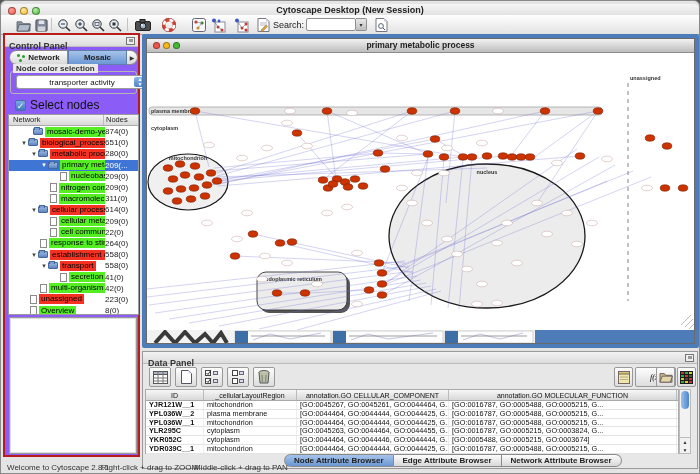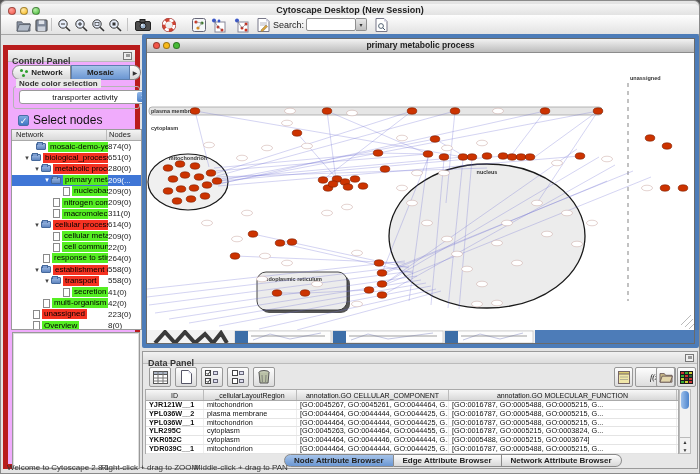--- a/index.html
+++ b/index.html
@@ -13,21 +13,21 @@
 .tl.green{left:31px;background:radial-gradient(circle at 35% 30%,#b8f0a8,#46ba37)}
 #titlebar .title{display:block;text-align:center;line-height:13px;font-size:9px;font-weight:bold;color:#222}
 
 #toolbar{position:absolute;left:0;top:14px;right:0;height:20px;background:linear-gradient(#fefefe,#e2e2e2);border-bottom:1px solid #a6a6a6}
 .tbtn{position:absolute;top:2px;width:18px;height:16px;display:flex;align-items:center;justify-content:center}
 .tsep{position:absolute;top:3px;width:1px;height:13px;background:#c4c4c4}
 #search-label{position:absolute;left:272px;top:5px;font-size:9px;color:#222}
 #search-combo{position:absolute;left:305px;top:3px;width:50px;height:13px;background:#fff;border:1px solid #8f8f8f;border-radius:2px;font-size:8px;padding-left:2px}
 #search-drop{position:absolute;left:355px;top:3px;width:11px;height:13px;background:linear-gradient(#e8e8e8,#bfbfbf);border:1px solid #8f8f8f;border-left:none;border-radius:0 2px 2px 0;font-size:6px;color:#333;text-align:center;line-height:12px}
 
-#control-panel{position:absolute;left:2px;top:44px;width:137px;height:424px;background:#f0abfc;border:5px solid #b91c1c}
+#control-panel{position:absolute;left:2px;top:32px;width:137px;height:424px;background:#8b5cf6;border:2px solid #b91c1c}
 #cp-header{position:absolute;left:0;top:0;right:0;height:12px;background:linear-gradient(#f2f2f2,#dcdcdc);border-bottom:1px solid #bbb}
 #cp-header span{font-size:9px;font-weight:bold;color:#333;padding-left:4px;line-height:12px}
 .float-icon{position:absolute;right:3px;top:2px;width:9px;height:8px;border:1px solid #777;background:#eee}
 .float-icon:before{content:"";position:absolute;right:1px;top:1px;width:4px;height:3px;background:#999}
 #cp-tabs{position:absolute;left:4px;top:15px;width:129px;height:15px;display:flex}
 .cp-tab{flex:1;height:15px;border:1px solid #8a8a8a;font-size:8px;font-weight:bold;color:#222;display:flex;align-items:center;justify-content:center;background:linear-gradient(#fdfdfd,#d8d8d8)}
 .cp-tab.first{border-radius:8px 0 0 8px}
 .cp-tab.active{background:linear-gradient(#a6c4ea,#6b97d3);border-color:#5e7fae}
 #cp-tab-arrow{width:11px;height:15px;border:1px solid #8a8a8a;border-left:none;border-radius:0 8px 8px 0;background:linear-gradient(#fdfdfd,#d8d8d8);font-size:6px;line-height:14px;text-align:center;color:#333}
 .net-glyph{width:8px;height:8px;margin-right:3px;position:relative}

